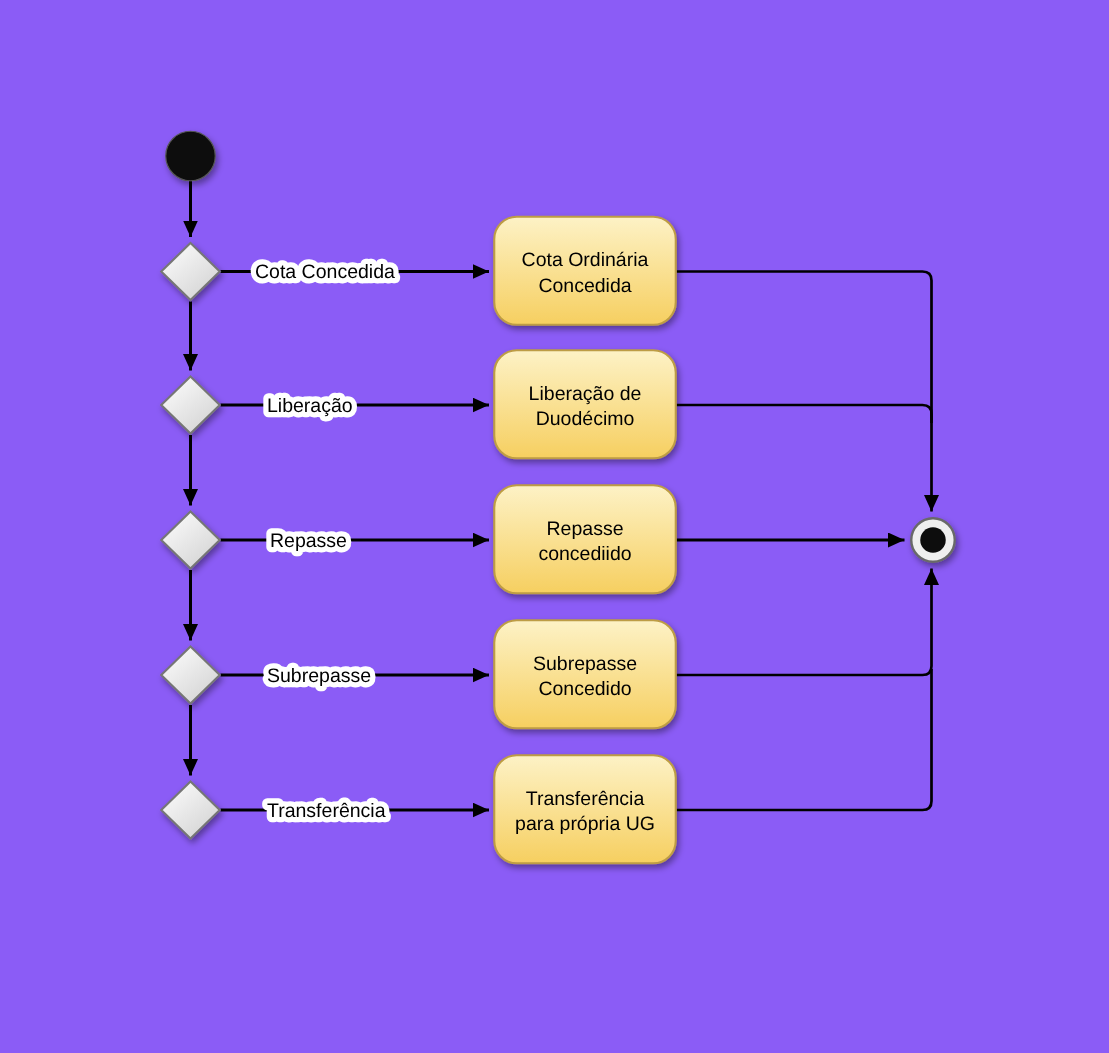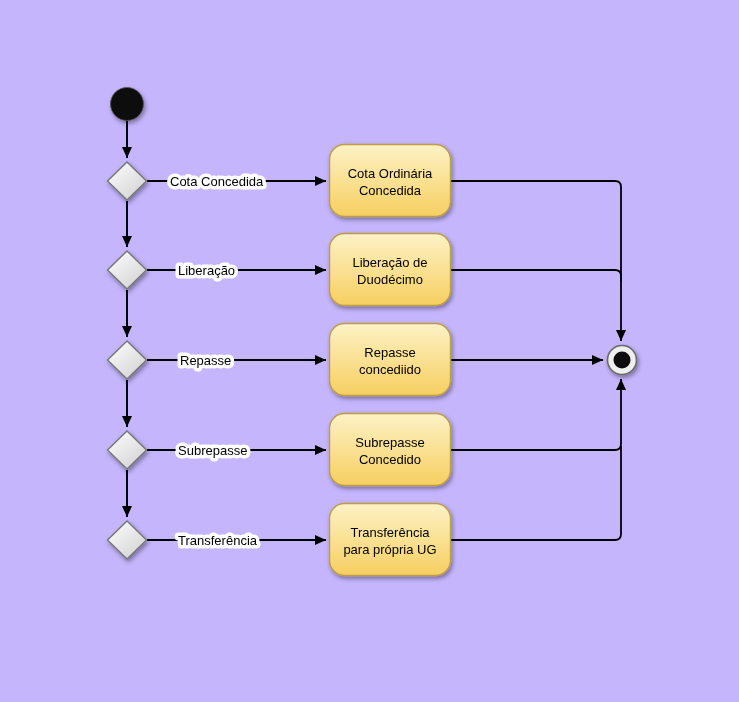--- a/index.html
+++ b/index.html
@@ -3,21 +3,21 @@
 <meta charset="utf-8">
 <style>
   html, body {
     margin: 0;
     padding: 0;
     background: #ffffff;
   }
   .canvas-wrap {
     width: 739px;
     height: 702px;
-    background: #c4b5fd;
+    background: #8b5cf6;
     position: relative;
     overflow: hidden;
   }
   svg {
     display: block;
     font-family: "Liberation Sans", sans-serif;
   }
   .edge {
     fill: none;
     stroke: var(--edge_color, #000);

